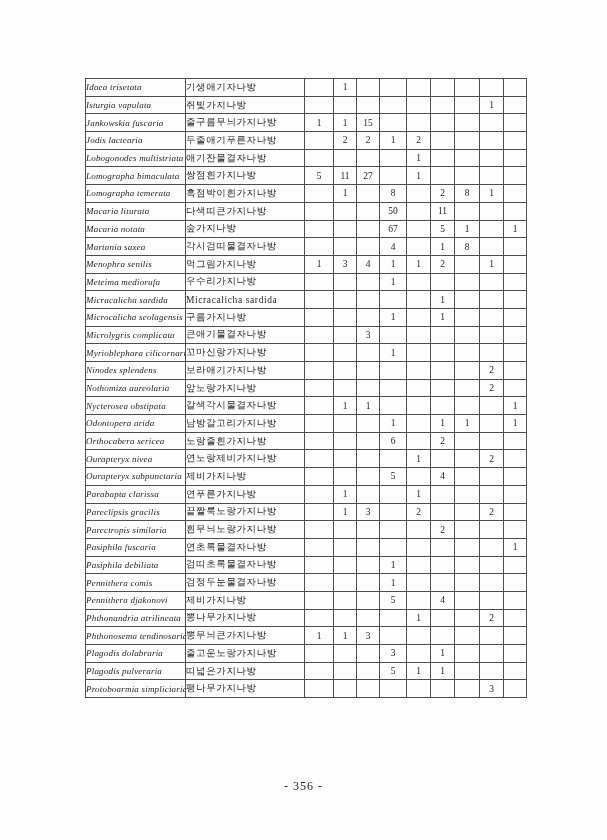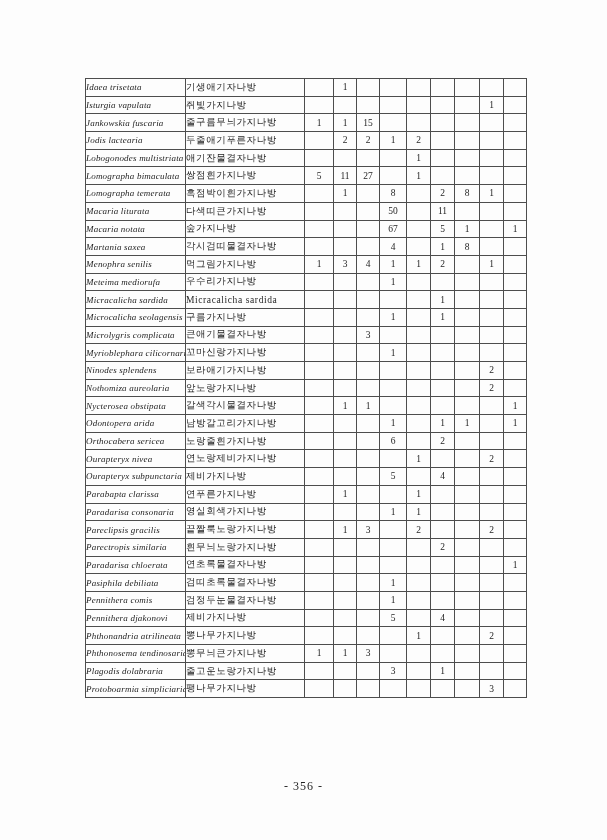--- a/index.html
+++ b/index.html
@@ -388,33 +388,20 @@
           <td class="count">1</td>
           <td class="count"></td>
           <td class="count"></td>
           <td class="count">1</td>
           <td class="count"></td>
           <td class="count"></td>
           <td class="count"></td>
           <td class="count"></td>
         </tr>
         <tr>
-          <td class="latin">Paradarisa consonaria</td>
-          <td class="korean">영실회색가지나방</td>
-          <td class="count"></td>
-          <td class="count"></td>
-          <td class="count"></td>
-          <td class="count">1</td>
-          <td class="count">1</td>
-          <td class="count"></td>
-          <td class="count"></td>
-          <td class="count"></td>
-          <td class="count"></td>
-        </tr>
-        <tr>
           <td class="latin">Pareclipsis gracilis</td>
           <td class="korean">끝짤룩노랑가지나방</td>
           <td class="count"></td>
           <td class="count">1</td>
           <td class="count">3</td>
           <td class="count"></td>
           <td class="count">2</td>
           <td class="count"></td>
           <td class="count"></td>
           <td class="count">2</td>
@@ -427,21 +414,21 @@
           <td class="count"></td>
           <td class="count"></td>
           <td class="count"></td>
           <td class="count"></td>
           <td class="count">2</td>
           <td class="count"></td>
           <td class="count"></td>
           <td class="count"></td>
         </tr>
         <tr>
-          <td class="latin">Paradarisa chloerata</td>
+          <td class="latin">Pasiphila fuscaria</td>
           <td class="korean">연초록물결자나방</td>
           <td class="count"></td>
           <td class="count"></td>
           <td class="count"></td>
           <td class="count"></td>
           <td class="count"></td>
           <td class="count"></td>
           <td class="count"></td>
           <td class="count"></td>
           <td class="count">1</td>
@@ -512,20 +499,33 @@
           <td class="count"></td>
         </tr>
         <tr>
           <td class="latin">Plagodis dolabraria</td>
           <td class="korean">줄고운노랑가지나방</td>
           <td class="count"></td>
           <td class="count"></td>
           <td class="count"></td>
           <td class="count">3</td>
           <td class="count"></td>
+          <td class="count">1</td>
+          <td class="count"></td>
+          <td class="count"></td>
+          <td class="count"></td>
+        </tr>
+        <tr>
+          <td class="latin">Plagodis pulveraria</td>
+          <td class="korean">띠넓은가지나방</td>
+          <td class="count"></td>
+          <td class="count"></td>
+          <td class="count"></td>
+          <td class="count">5</td>
+          <td class="count">1</td>
           <td class="count">1</td>
           <td class="count"></td>
           <td class="count"></td>
           <td class="count"></td>
         </tr>
         <tr>
           <td class="latin">Protoboarmia simpliciaria</td>
           <td class="korean">팽나무가지나방</td>
           <td class="count"></td>
           <td class="count"></td>

